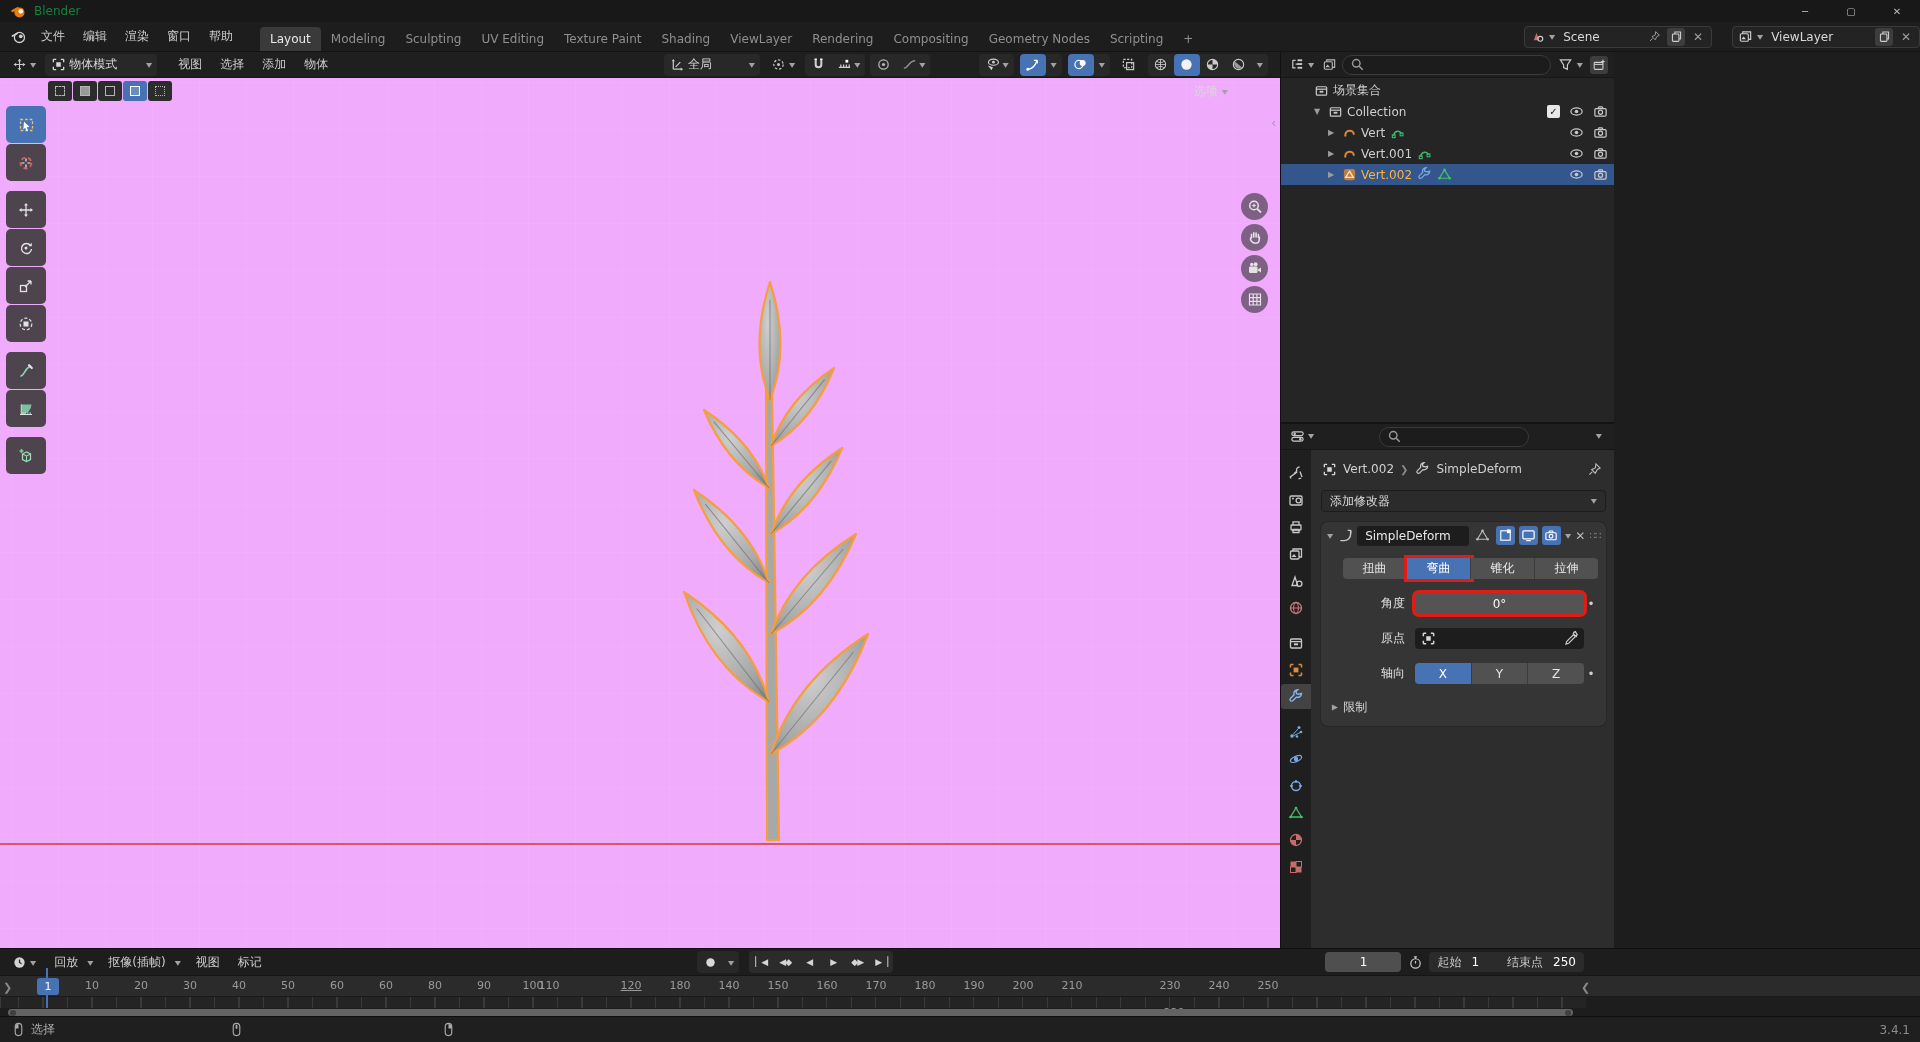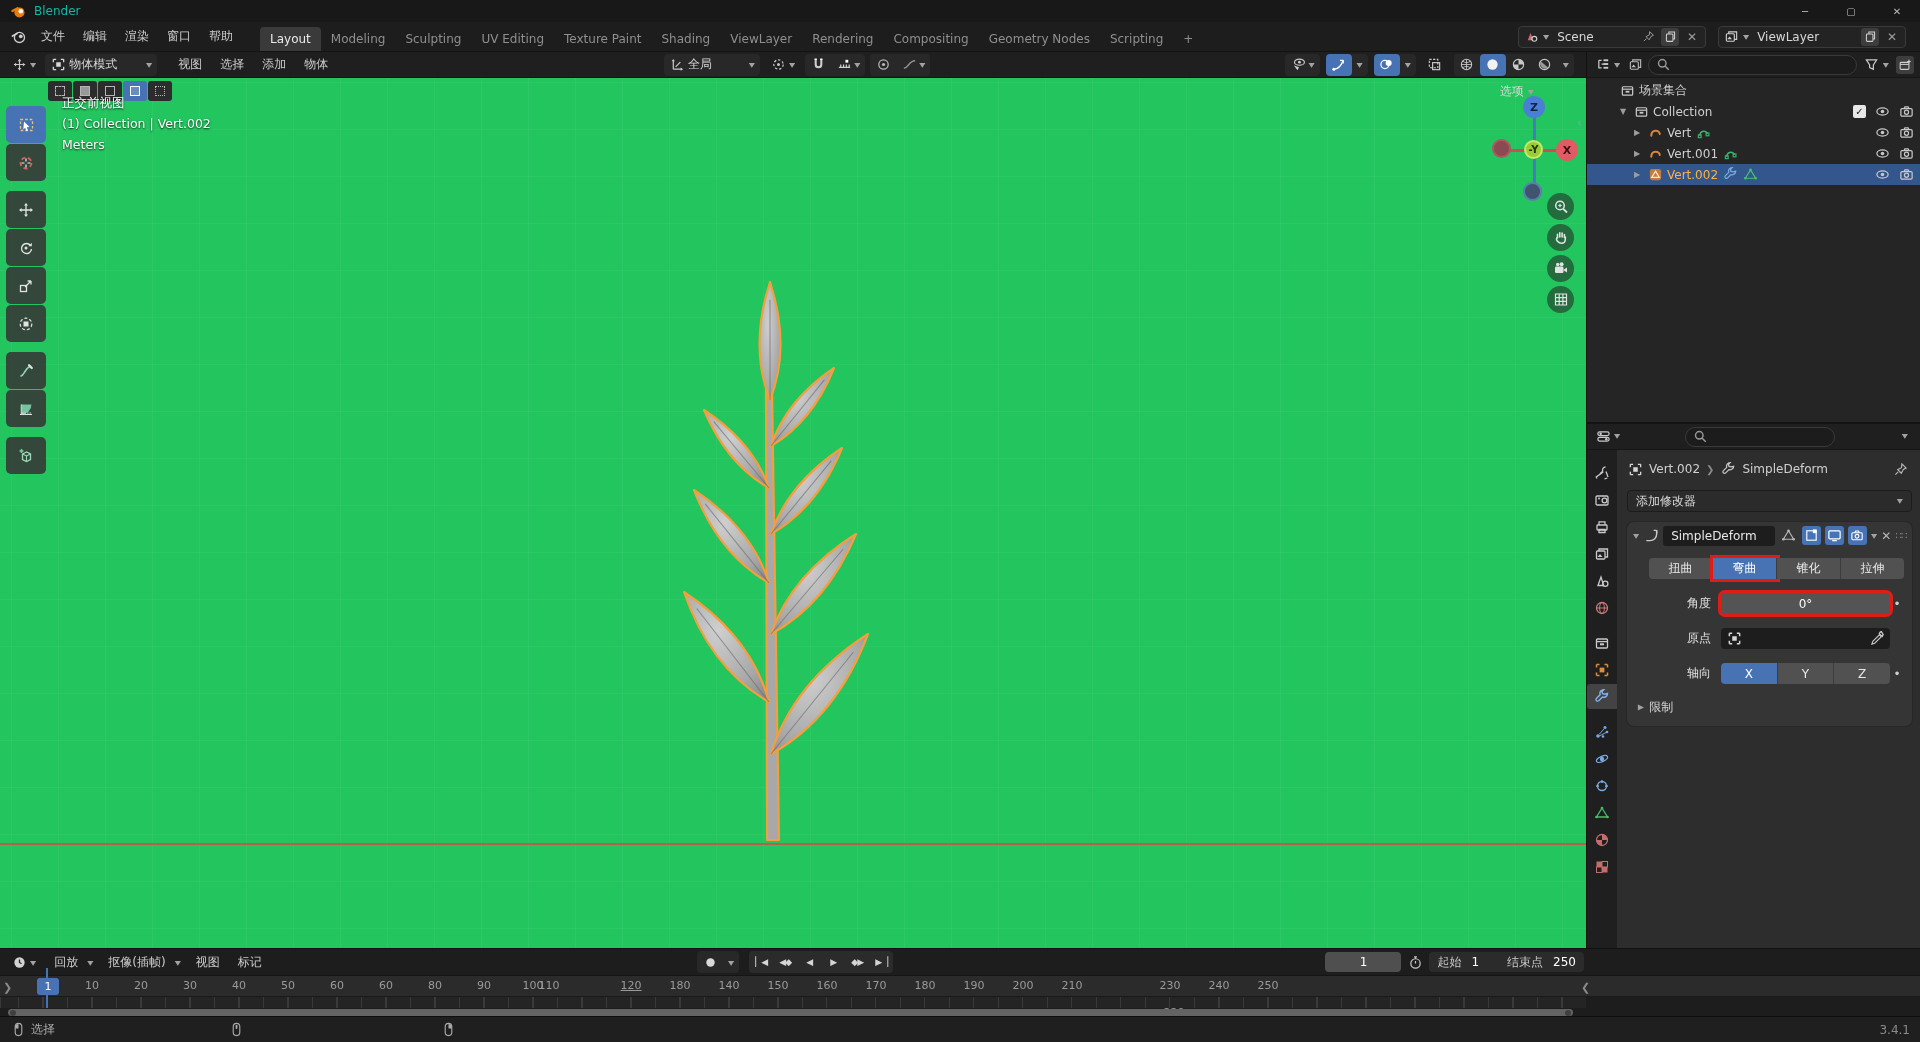--- a/index.html
+++ b/index.html
@@ -2,38 +2,38 @@
 <html><head>
 <meta charset="utf-8">
 <style>
   * { margin:0; padding:0; box-sizing:border-box; user-select:none; }
   html,body { background:#000; }
   body { font-family:"DejaVu Sans", sans-serif; font-size:12px; color:#d2d2d2; }
   .app { position:relative; width:1920px; height:1042px; background:#1d1d1d; overflow:hidden; }
 
   
   .titlebar { position:absolute; top:0; left:0; right:0; height:22px; background:#181818; display:flex; align-items:center; padding-left:10px; gap:8px; }
-  .titlebar .apptitle { color:#14b8a6; font-size:12px; }
+  .titlebar .apptitle { color:#15803d; font-size:12px; }
   .wincontrols { position:absolute; right:0; top:0; height:22px; display:flex; }
   .wincontrols span { width:46px; height:22px; display:flex; align-items:center; justify-content:center; color:#bdbdbd; font-size:10px; }
 
   
   .topbar { position:absolute; top:22px; left:0; right:0; height:30px; background:#1d1d1d; display:flex; align-items:center; border-bottom:1px solid #131313; }
   .menu-item { padding:4px 9px; color:#cccccc; border-radius:3px; }
   .ws-tab { padding:5px 10px; color:#8f8f8f; border-radius:4px 4px 0 0; margin-top:4px; }
   .ws-tab.active { background:#3a3a3a; color:#e8e8e8; }
-  .topbar-right { margin-left:auto; display:flex; gap:12px; padding-right:14px; align-items:flex-end; }
+  .topbar-right { margin-left:auto; display:flex; gap:20px; align-items:flex-end; }
   .id-block { display:flex; align-items:center; background:#232323; border:1px solid #3a3a3a; border-radius:4px; height:22px; padding:0 4px; gap:4px; width:188px; }
   .id-block .name { flex:1; color:#d8d8d8; padding-left:4px; }
   .mini-btn { display:inline-flex; align-items:center; justify-content:center; width:18px; height:18px; border-radius:3px; color:#9f9f9f; }
   .mini-btn.dark { background:#3d3d3d; }
 
   
   .main { position:absolute; top:52px; left:0; right:0; height:896px; display:flex; }
-  .viewport { position:relative; width:1586px; background:#22c55e; }
+  .viewport { position:relative; width:1280px; background:#f0abfc; }
   .vp-header { position:absolute; top:0; left:0; right:0; height:26px; background:#1f1f1f; border-bottom:1px solid #151515; display:flex; align-items:center; padding:0 6px; gap:4px; z-index:5; }
   .vp-canvas { position:absolute; top:26px; bottom:0; left:0; right:0; overflow:hidden;
     background-image:linear-gradient(rgba(255,255,255,0.05) 1px, transparent 1px), linear-gradient(90deg, rgba(255,255,255,0.05) 1px, transparent 1px);
     background-size:47px 47px; background-position:11px 4px; }
   .btn { display:inline-flex; align-items:center; gap:3px; background:#282828; border-radius:4px; height:22px; padding:0 5px; color:#d6d6d6; }
   .btn.flat { background:transparent; }
   .chev { font-size:8px; color:#a2a2a2; transform:scaleY(0.8); }
   .grp { display:inline-flex; background:#282828; border-radius:4px; height:22px; align-items:center; }
   .grp .seg { display:inline-flex; align-items:center; gap:2px; padding:0 5px; height:22px; border-radius:4px; }
   .seg.blue { background:#4772b3; }
@@ -540,25 +540,20 @@
               <span class="i">
                 <svg viewBox="0 0 16 16">
                   <path d="M4.5 6 8.5 4l4 2v5.5l-4 2-4-2z" fill="none" stroke="#9ed8b8" stroke-width="1.3"></path>
                   <path d="M4.5 6l4 2 4-2M8.5 8v5.5" stroke="#9ed8b8" stroke-width="1.1" fill="none"></path>
                   <path d="M3.5 1v4M1.5 3h4" stroke="#6fcf97" stroke-width="1.6"></path>
                 </svg>
               </span>
             </div>
           </div>
 
-        <div class="overlay-text">
-          <div>正交前视图</div>
-          <div>(1) Collection | Vert.002</div>
-          <div>Meters</div>
-        </div>
 
         <div class="vp-options">
           <span>选项</span>
             <span class="chev">▼</span>
         </div>
 
         <div class="gizmo">
           <div class="gz-line" style="left:19px;top:61px;width:72px;height:3px;background:#d04c52"></div>
           <div class="gz-line" style="left:49px;top:25px;width:3px;height:74px;background:#4b77c4"></div>
           <div class="ball" style="left:39px;top:8px;background:#4b7fd6;color:#10233f">

